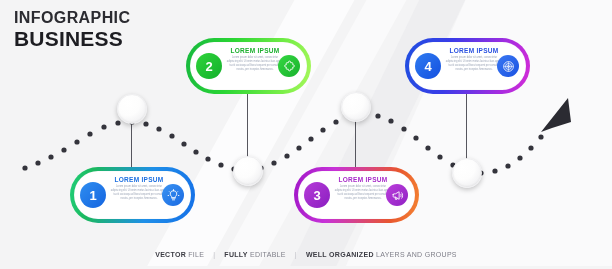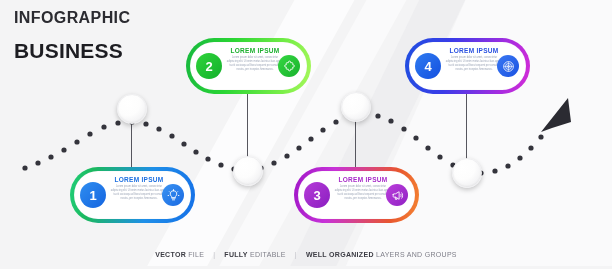--- a/index.html
+++ b/index.html
@@ -10,21 +10,21 @@
     overflow:hidden;
   }
   #stage{position:relative;width:612px;height:266px;background:#f4f4f5;overflow:hidden;}
 
   
   .bg-layer{position:absolute;inset:0;pointer-events:none;}
 
   
   .title-block{position:absolute;left:14px;top:10px;line-height:1;}
   .title-top{font-size:16px;font-weight:bold;letter-spacing:.4px;color:#2b2b31;}
-  .title-bot{font-size:21px;font-weight:bold;letter-spacing:.2px;color:#1d1d22;margin-top:14px;}
+  .title-bot{font-size:21px;font-weight:bold;letter-spacing:.2px;color:#1d1d22;margin-top:2px;}
 
   
   .wave{position:absolute;left:0;top:0;}
 
   
   .node{
     position:absolute;width:28px;height:28px;border-radius:50%;
     background:radial-gradient(circle at 35% 30%, #ffffff 0%, #fdfdfd 45%, #e9e9ec 100%);
     box-shadow:0 2px 5px rgba(0,0,0,.22), inset 0 -1px 2px rgba(0,0,0,.06);
     border:1px solid #efeff1;

